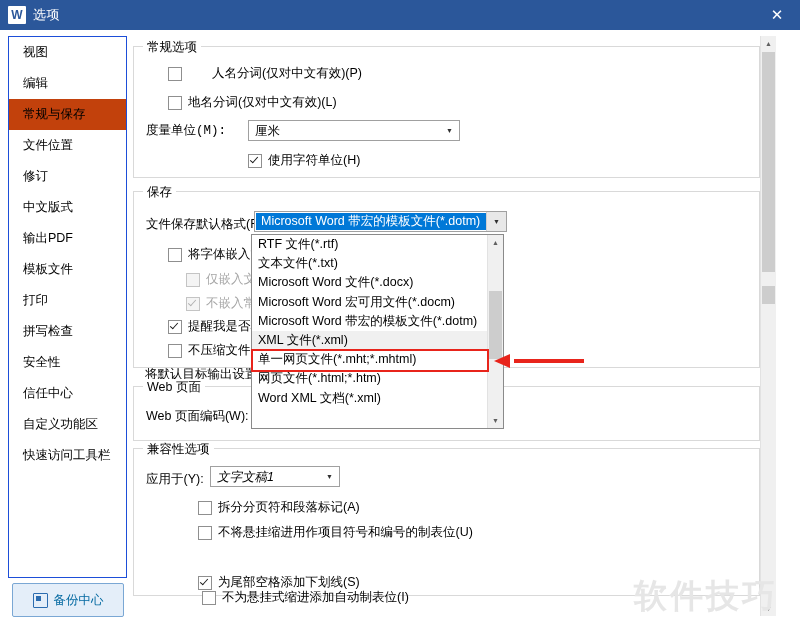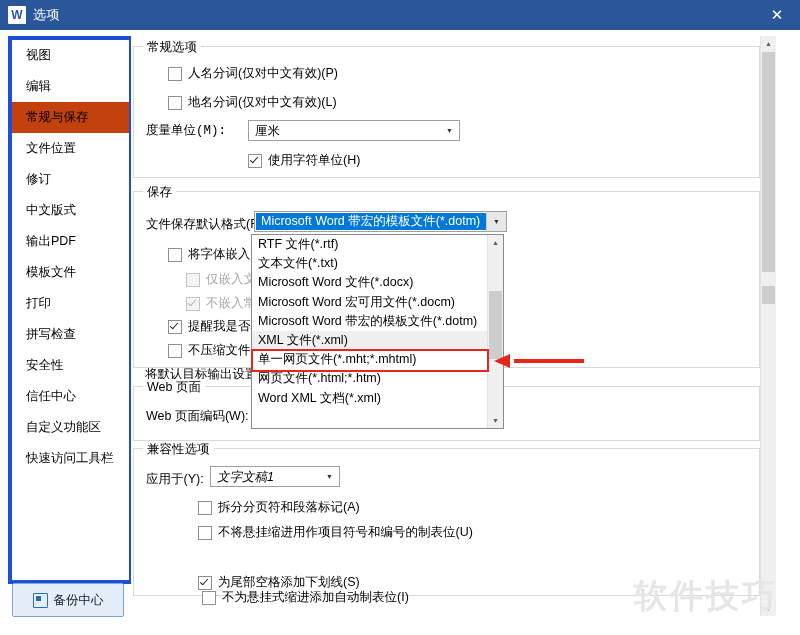--- a/index.html
+++ b/index.html
@@ -62,21 +62,21 @@
     height: 605px;
     background: #ffffff;
   }
   
   .sidebar {
     position: absolute;
     left: 8px;
     top: 6px;
     width: 117px;
     height: 540px;
-    border: 4px solid #1d4ed8;
+    border: 1px solid #1d4ed8;
     background: #ffffff;
   }
   .nav-item {
     height: 31px;
     line-height: 31px;
     padding-left: 14px;
     font-size: 12.5px;
     color: #000000;
     white-space: nowrap;
   }
@@ -89,21 +89,21 @@
     top: 553px;
     width: 110px;
     height: 32px;
     border: 1px solid #7aa7d4;
     background: #e4eef9;
     border-radius: 2px;
     display: flex;
     align-items: center;
     justify-content: center;
     font-size: 12.5px;
-    color: #0f172a;
+    color: #0369a1;
   }
   .backup-btn .bk-icon {
     width: 13px;
     height: 13px;
     border: 1.5px solid #2b6cb0;
     margin-right: 6px;
     position: relative;
     border-radius: 1px;
   }
   .backup-btn .bk-icon:after {
@@ -381,21 +381,21 @@
     <div class="scrolltrack">
       <div class="scroll-up">▲</div>
       <div class="scroll-thumb"></div>
       <div class="scroll-thumb lower"></div>
       <div class="scroll-down">▼</div>
     </div>
 
     <div class="group" style="left:2px; top:10px; width:625px; height:130px;">
       <div class="legend">常规选项</div>
 
-      <div class="chk" style="left:34px; top:18px;">
+      <div class="chk" style="left:34px; top:18px;gap:24px;">
         <span class="box"></span>
         <span>人名分词(仅对中文有效)(P)</span>
       </div>
 
       <div class="chk" style="left:34px; top:47px;">
         <span class="box"></span>
         <span>地名分词(仅对中文有效)(L)</span>
       </div>
 
       <div class="lbl" style="left:12px; top:75px;font-family:Liberation Mono, monospace;">度量单位(M):</div>

